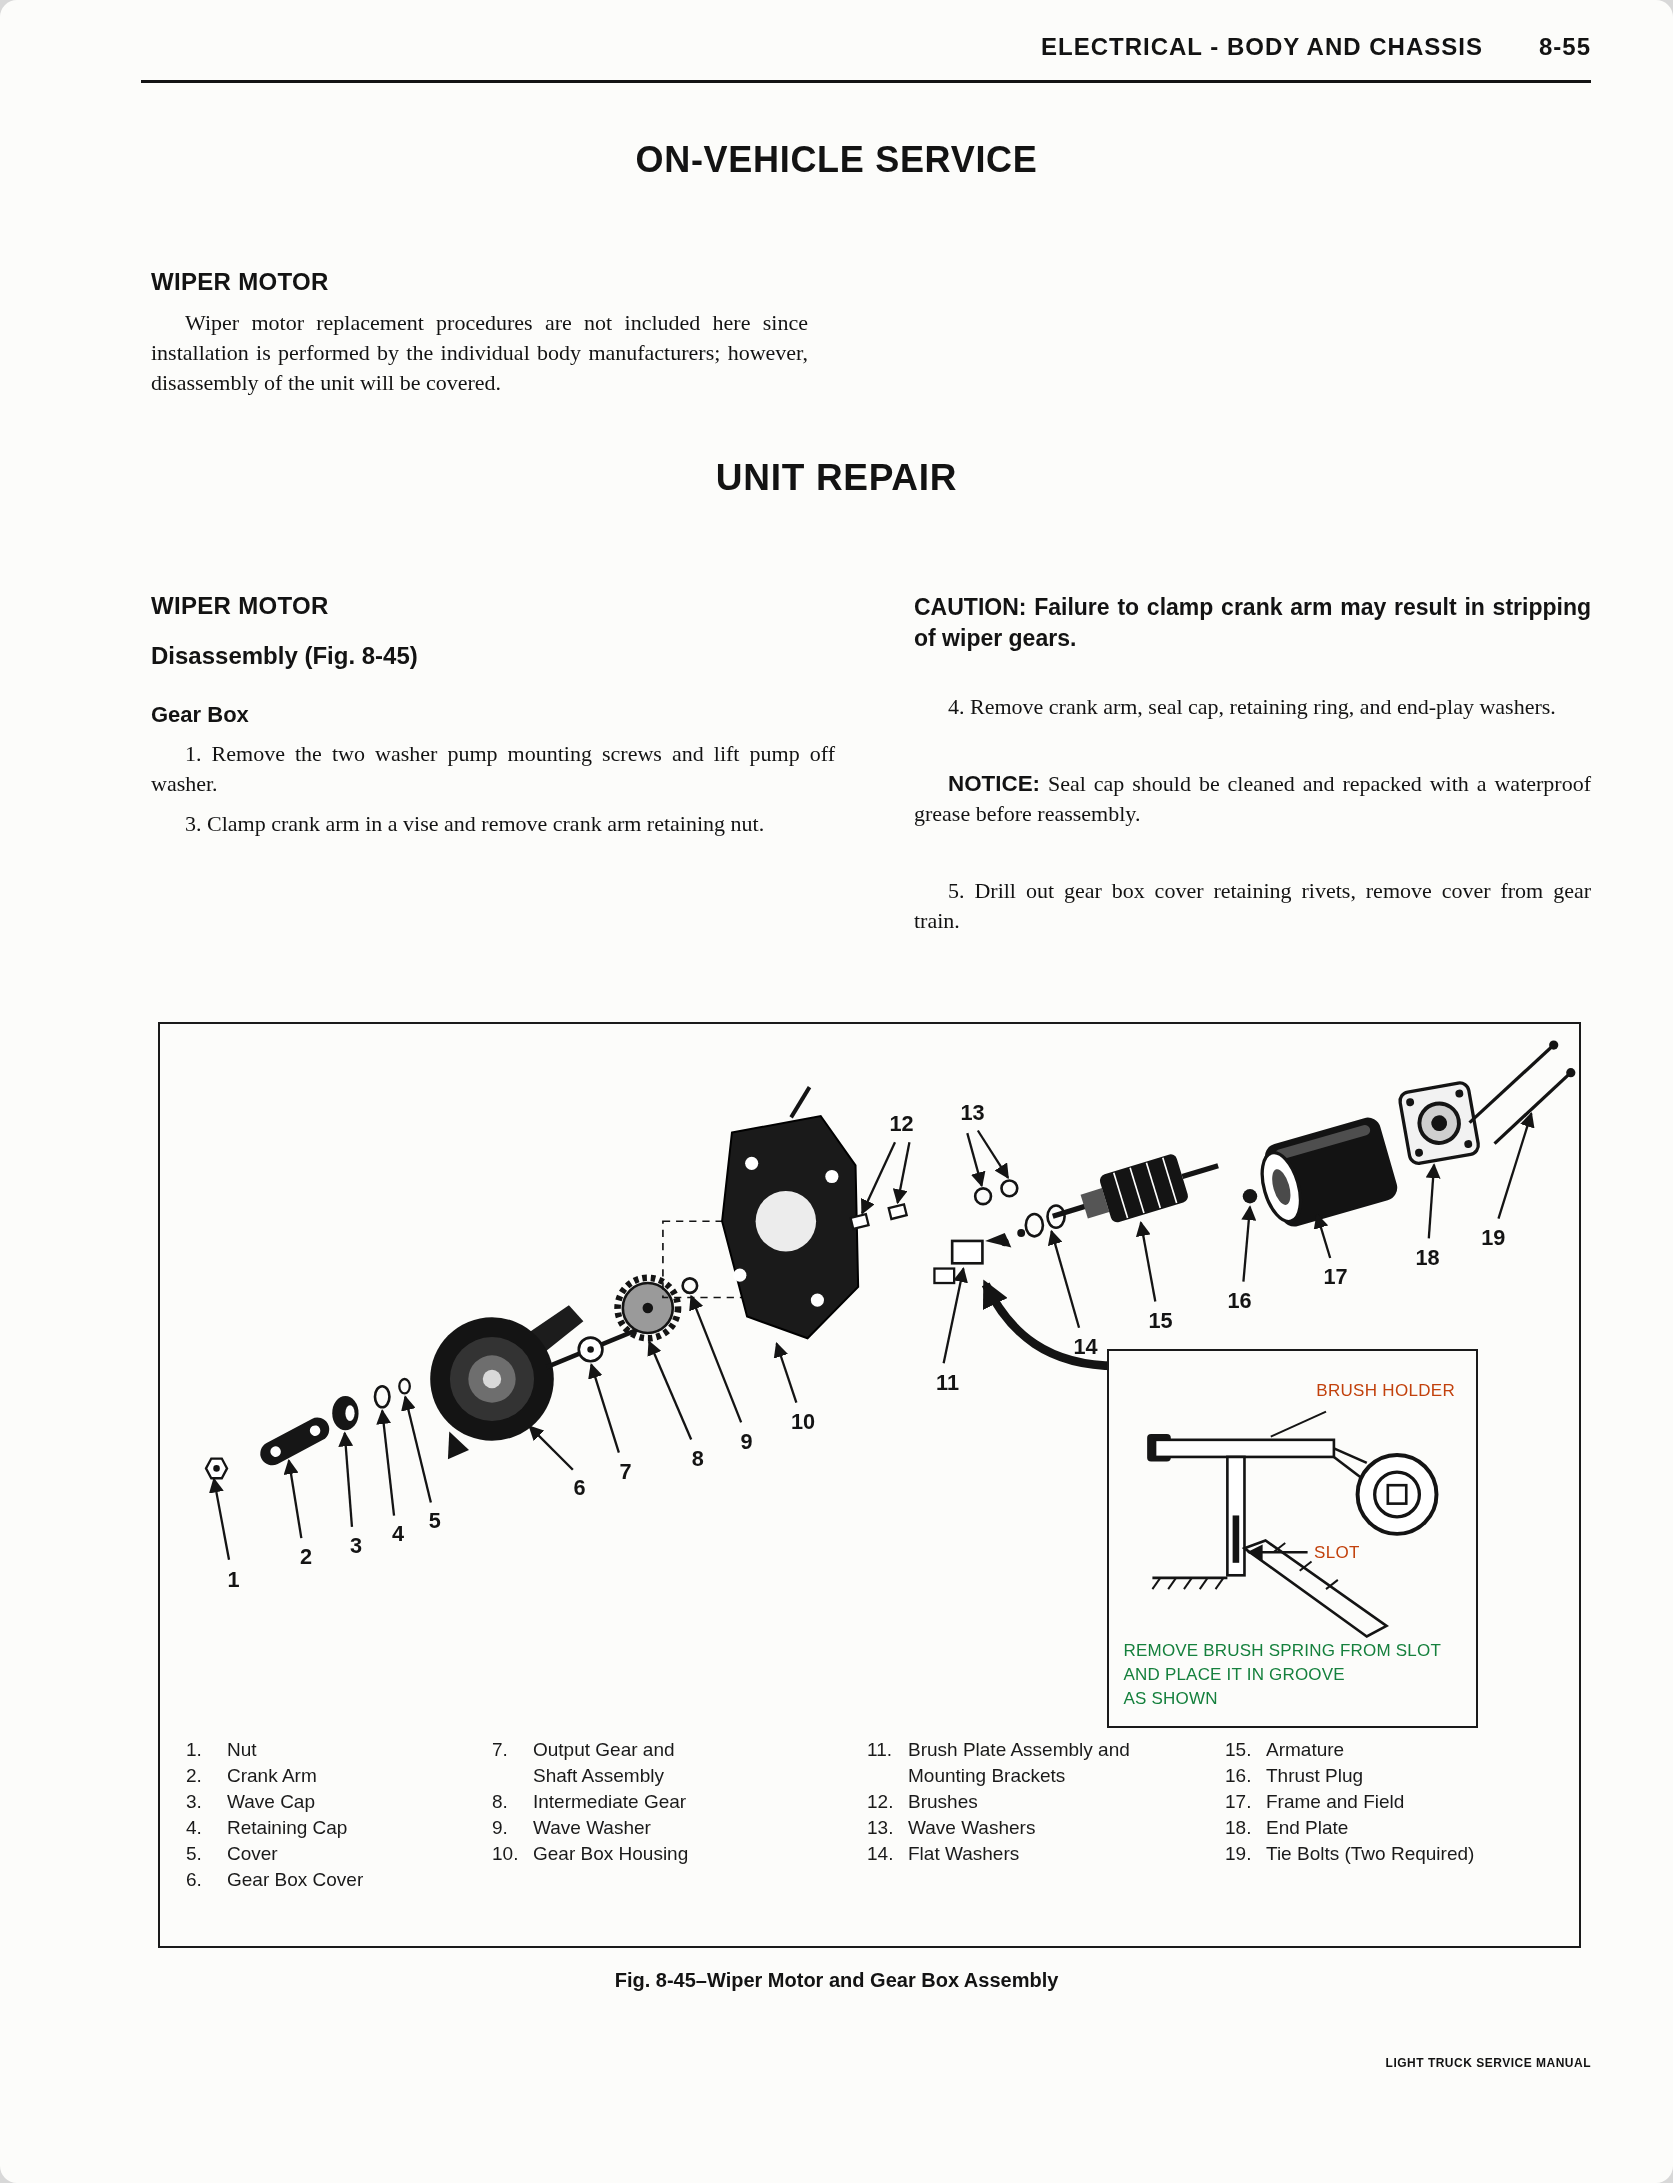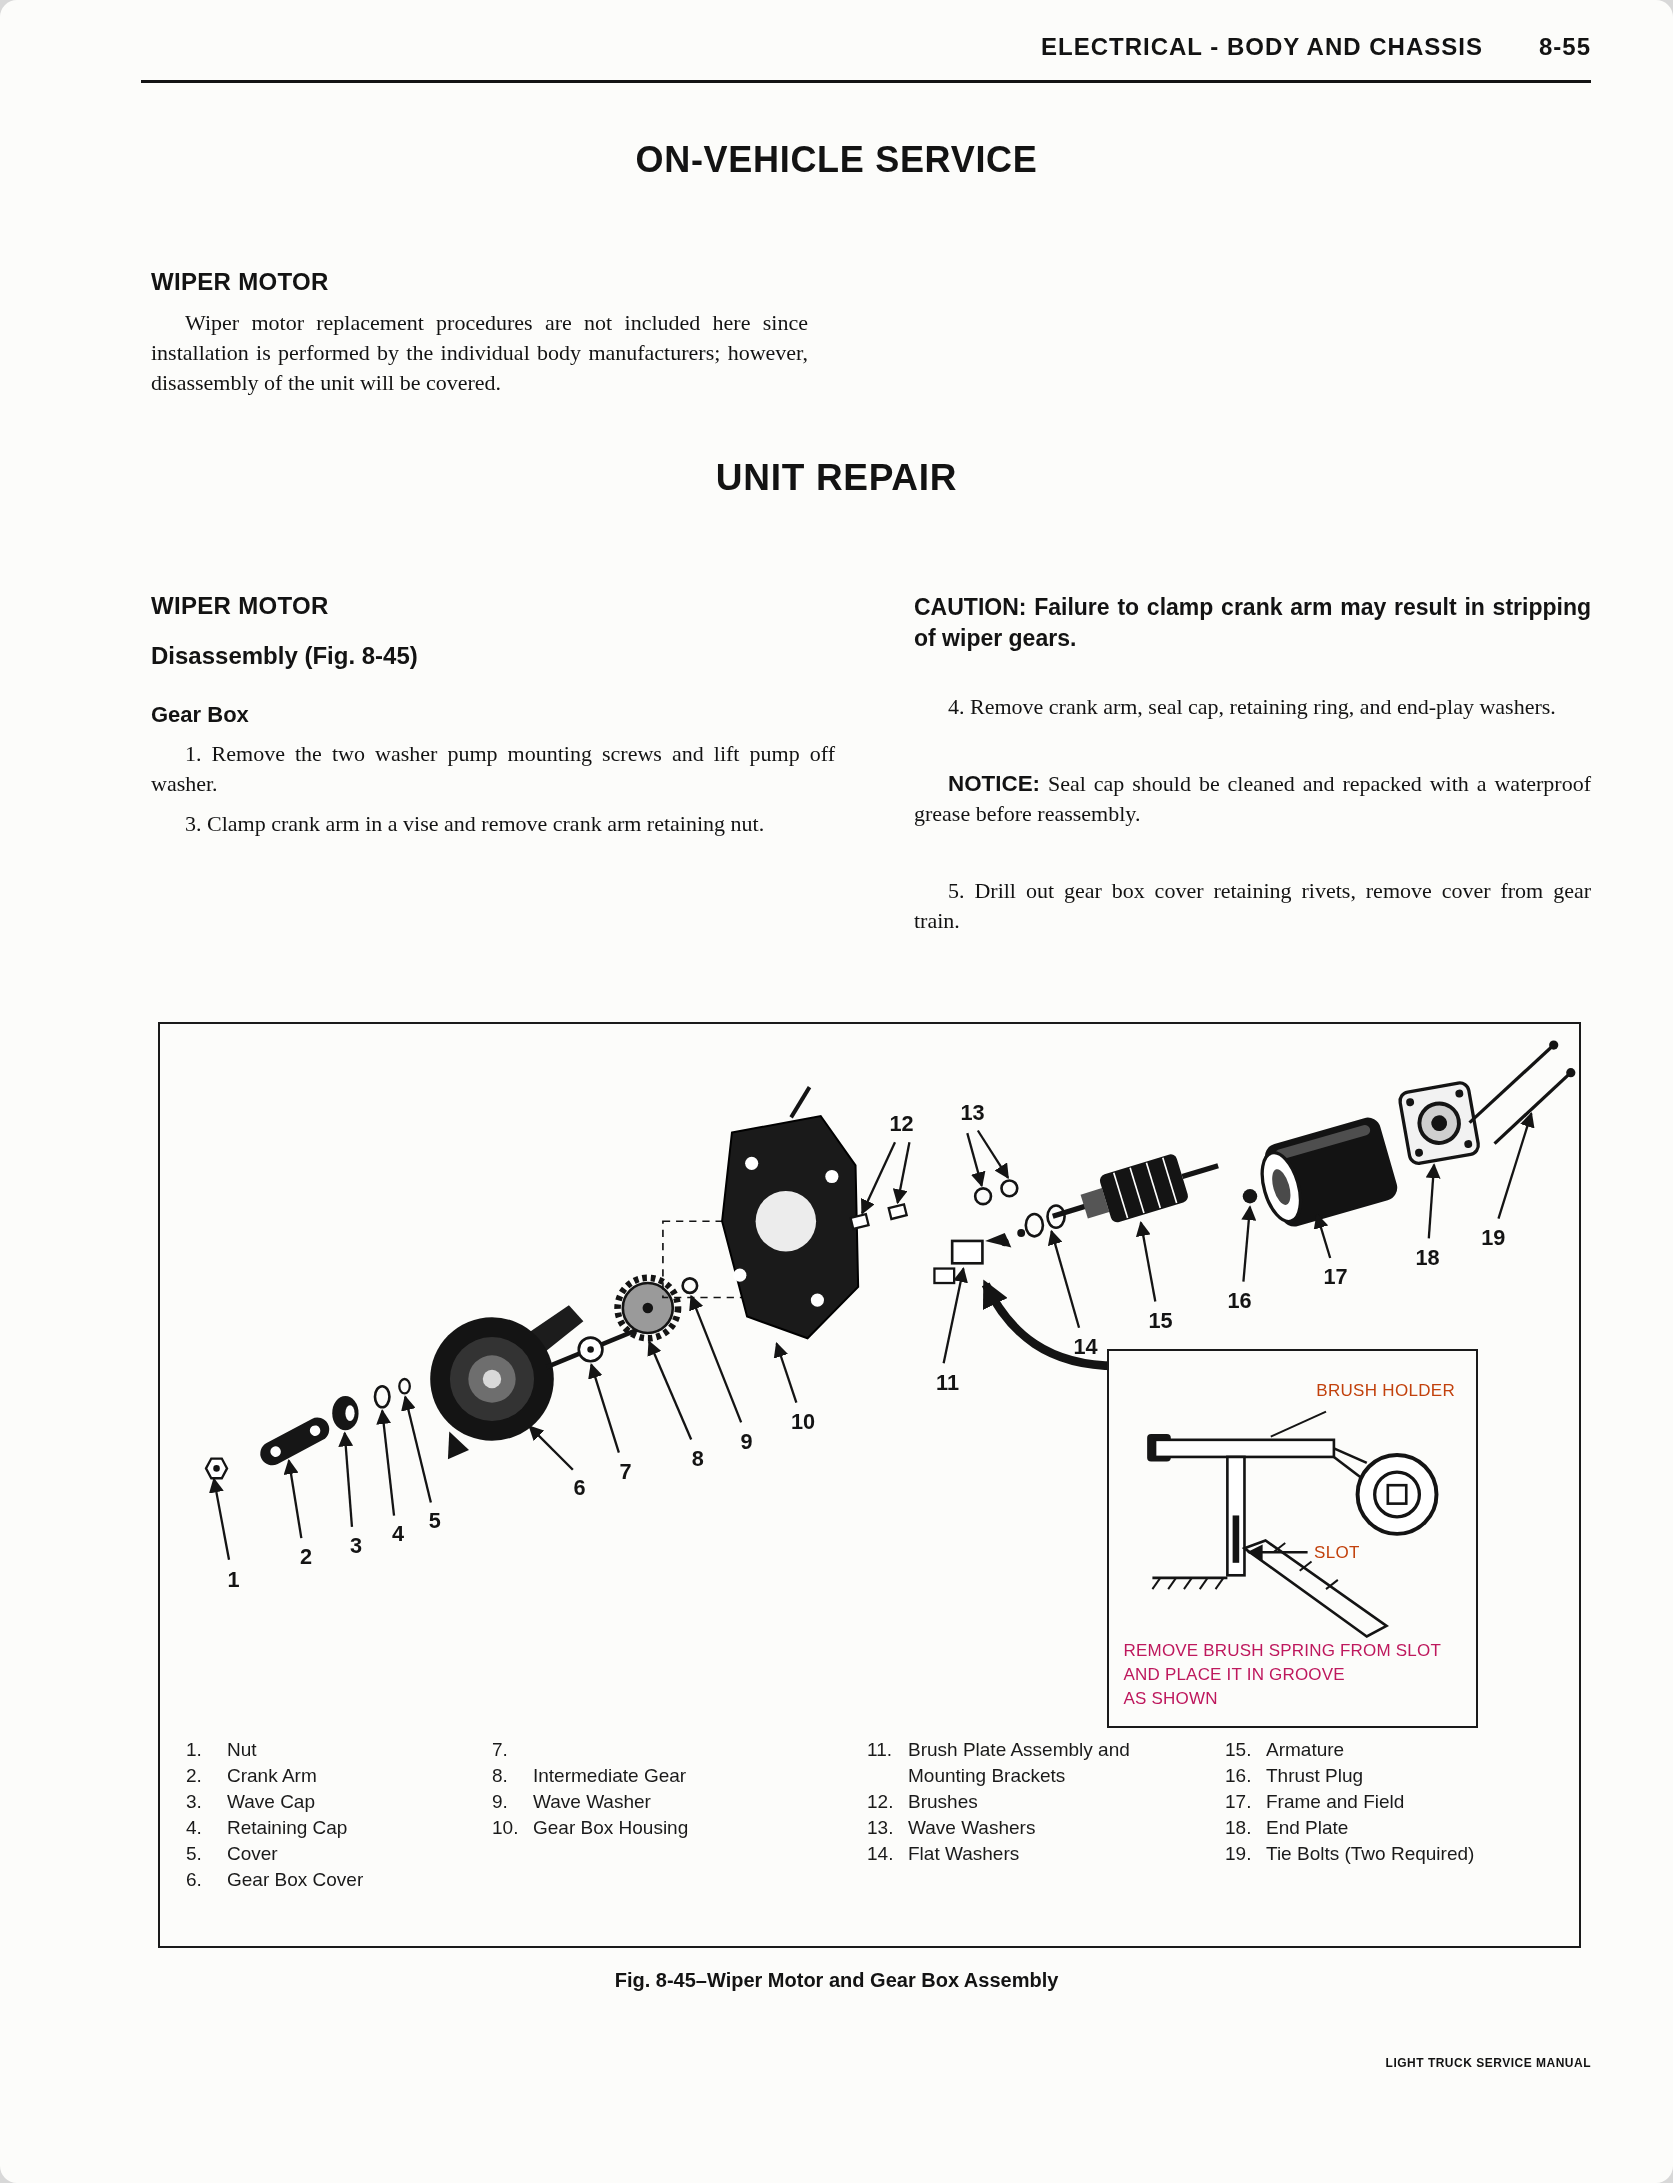--- a/index.html
+++ b/index.html
@@ -46,21 +46,21 @@
   .figure-box{position:absolute;top:1022px;left:158px;width:1419px;height:922px;
               border:2px solid #1a1a1a;background:#fcfcfa;}
   .diagram{position:absolute;top:0;left:0;}
   .co{font-family:"Liberation Sans",sans-serif;font-size:33px;font-weight:700;fill:#141414;text-anchor:middle;}
   .ld{stroke:#141414;stroke-width:3.5;}
   .inset{position:absolute;left:947px;top:325px;width:367px;height:375px;border:2px solid #1a1a1a;background:#fcfcfa;}
   .inset-label{position:absolute;font-family:"Liberation Sans",sans-serif;font-size:17px;color:#c2410c;letter-spacing:0.3px;}
   .lbl-bh{top:30px;right:21px;}
   .lbl-slot{top:192px;left:205px;}
   .inset-note{position:absolute;left:14.5px;top:288px;width:337px;font-family:"Liberation Sans",sans-serif;
-              font-size:17px;line-height:24px;color:#be185d;white-space:pre-line;letter-spacing:0.2px;}
+              font-size:17px;line-height:24px;color:#15803d;white-space:pre-line;letter-spacing:0.2px;}
 
   
   .parts{position:absolute;left:0;top:713px;width:100%;font-family:"Liberation Sans",sans-serif;
          font-size:19px;color:#1a1a1a;}
   .pcol{position:absolute;top:0;}
   .pcol1{left:26px;width:289px;}
   .pcol2{left:332px;width:329px;}
   .pcol3{left:707px;width:316px;}
   .pcol4{left:1065px;width:342px;}
   .part{display:flex;line-height:26px;}
@@ -345,20 +345,22 @@
             <span class="t">Cover</span>
           </div>
         <div class="part">
             <span class="n">6.</span>
             <span class="t">Gear Box Cover</span>
           </div>
       </div>
       <div class="pcol pcol2">
         <div class="part">
             <span class="n">7.</span>
+            <span class="t">Output Gear and
+Shaft Assembly</span>
           </div>
         <div class="part">
             <span class="n">8.</span>
             <span class="t">Intermediate Gear</span>
           </div>
         <div class="part">
             <span class="n">9.</span>
             <span class="t">Wave Washer</span>
           </div>
         <div class="part">

